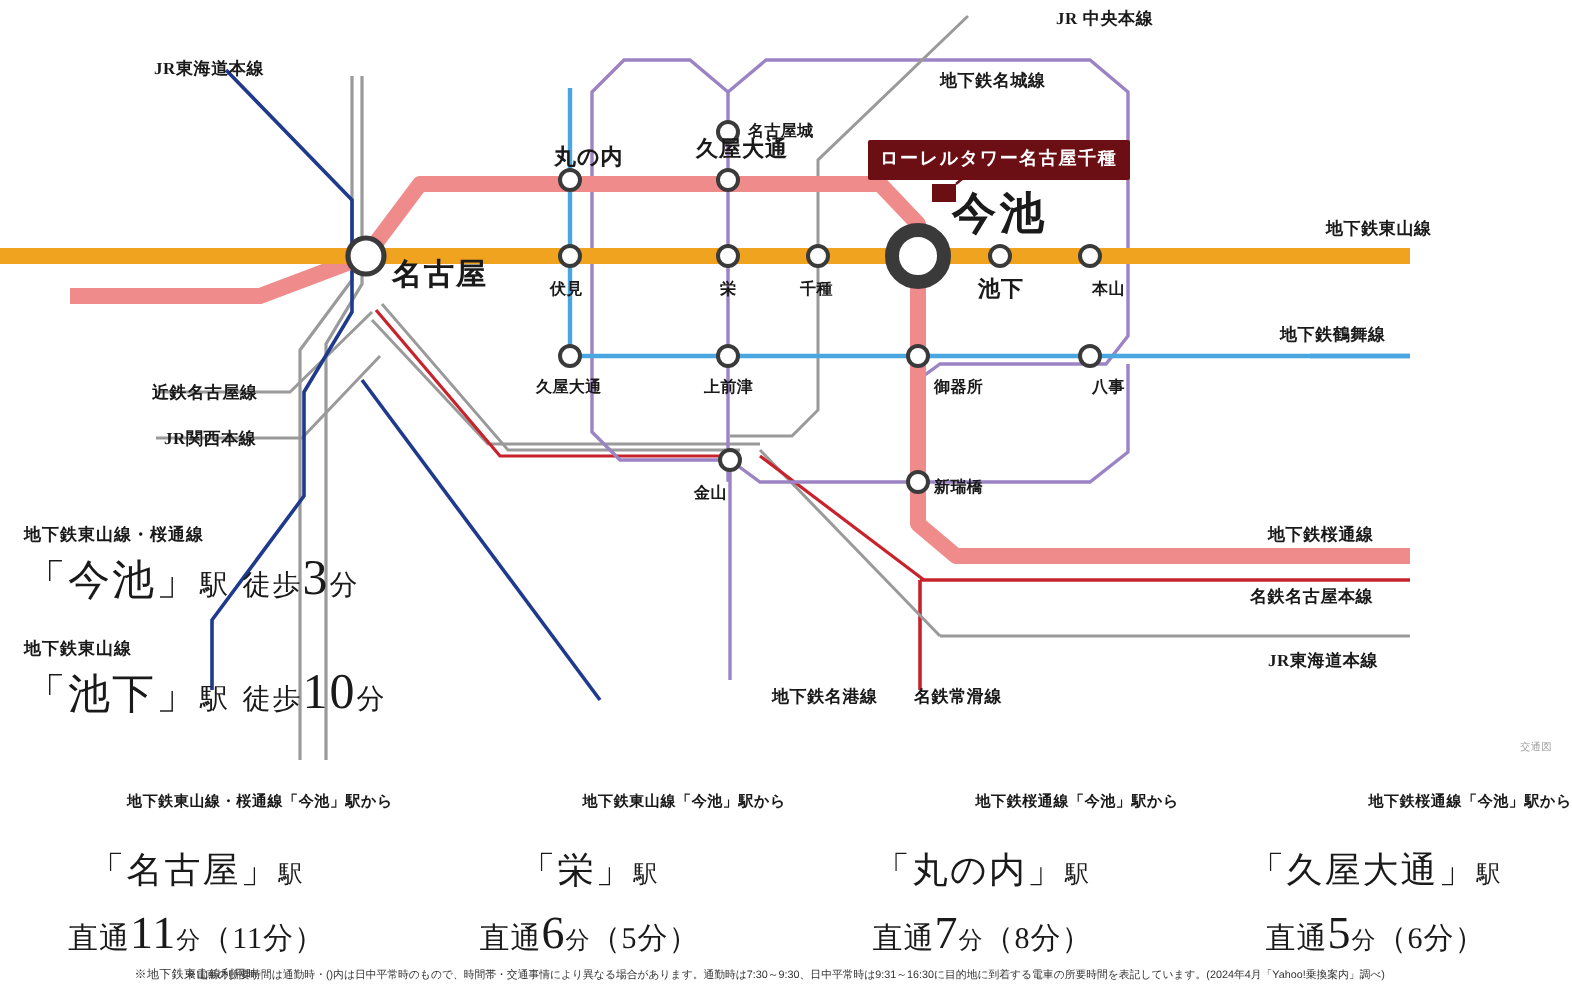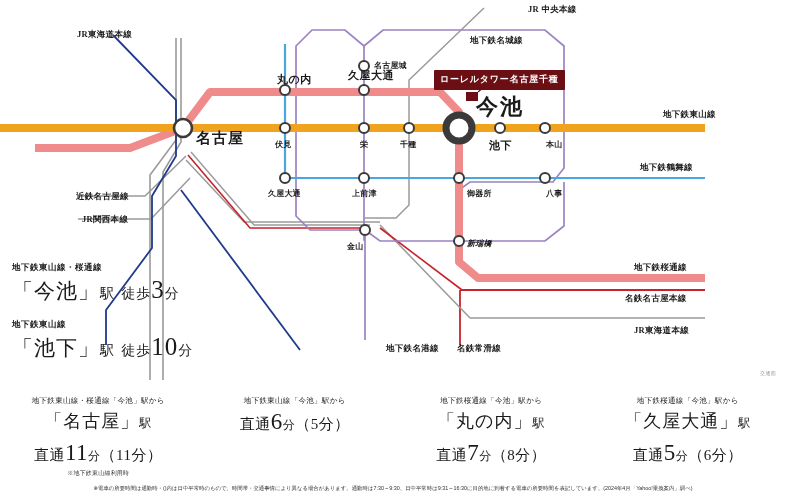--- a/index.html
+++ b/index.html
@@ -36,21 +36,21 @@
   .acc-main .nm{font-size:21px;}
   .acc-main .eki{font-size:14px;}
   .acc-main .toho{font-size:14px;letter-spacing:1px;}
   .acc-main .num{font-size:25px;}
   .acc-main .fun{font-size:14px;}
   .acc-row{margin-bottom:14px;}
 
   
   #cards{position:absolute;left:0;top:396px;width:786px;display:flex;}
   .card{flex:1;text-align:center;position:relative;}
-  .card .c-sub{font-size:7.5px;font-weight:400;letter-spacing:.3px;margin-bottom:3px;}
+  .card .c-sub{font-size:7.5px;font-weight:700;letter-spacing:.3px;margin-bottom:17px;text-align:right;}
   .card .c-stn{font-size:18px;letter-spacing:1px;white-space:nowrap;margin-bottom:7px;}
   .card .c-stn .eki{font-size:12px;}
   .card .c-time{font-size:15px;letter-spacing:.5px;white-space:nowrap;}
   .card .c-time .big{font-size:23px;}
   .card .c-time .fun{font-size:12px;}
   .card .c-time .paren{font-size:15px;}
   .card .c-note{font-size:6px;letter-spacing:.2px;margin-top:3px;color:#333;}
 
   #disclaimer{
     position:absolute;left:0;top:485px;width:786px;text-align:center;
@@ -173,21 +173,21 @@
       <div class="lbl stn-name-mid" style="left: 348px; top: 70px;">久屋大通</div>
       <div class="lbl stn-name" style="left: 360px; top: 141px;">栄</div>
       <div class="lbl stn-name" style="left: 352px; top: 190px;">上前津</div>
       <div class="lbl stn-name" style="left: 374px; top: 62px;">名古屋城</div>
       <div class="lbl stn-name" style="left: 400px; top: 141px;">千種</div>
       <div class="lbl stn-name-xl" style="left: 476px; top: 96px;">今池</div>
       <div class="lbl stn-name-mid" style="left: 489px; top: 140px;">池下</div>
       <div class="lbl stn-name" style="left: 546px; top: 141px;">本山</div>
       <div class="lbl stn-name" style="left: 467px; top: 190px;">御器所</div>
       <div class="lbl stn-name" style="left: 546px; top: 190px;">八事</div>
-      <div class="lbl stn-name" style="left: 467px; top: 240px; font-style: italic;">新瑞橋</div>
+      <div class="lbl stn-name" style="left: 467px; top: 240px;">新瑞橋</div>
       <div class="lbl stn-name" style="left: 347px; top: 243px;">金山</div>
       <div class="lbl line-lbl" style="left: 77px; top: 30px;">JR東海道本線</div>
       <div class="lbl line-lbl" style="left: 506px; top: 5px; margin-left: 22px;">JR 中央本線</div>
       <div class="lbl line-lbl" style="left: 470px; top: 36px;">地下鉄名城線</div>
       <div class="lbl line-lbl" style="left: 663px; top: 110px;">地下鉄東山線</div>
       <div class="lbl line-lbl" style="left: 640px; top: 163px;">地下鉄鶴舞線</div>
       <div class="lbl line-lbl" style="left: 634px; top: 263px;">地下鉄桜通線</div>
       <div class="lbl line-lbl" style="left: 625px; top: 294px;">名鉄名古屋本線</div>
       <div class="lbl line-lbl" style="left: 634px; top: 326px;">JR東海道本線</div>
       <div class="lbl line-lbl" style="left: 76px; top: 192px;">近鉄名古屋線</div>
@@ -212,20 +212,21 @@
 
 <div id="cards">
     <div class="card">
       <div class="c-sub">地下鉄東山線・桜通線「今池」駅から</div>
       <div class="c-stn"><span>「</span><span>名古屋</span><span>」</span><span class="eki">駅</span></div>
       <div class="c-time"><span>直通</span><span class="big">11</span><span class="fun">分</span><span class="paren">（11分）</span></div>
       <div class="c-note">※地下鉄東山線利用時</div>
     </div>
     <div class="card">
       <div class="c-sub">地下鉄東山線「今池」駅から</div>
+      <div class="c-stn"><span>「</span><span>栄</span><span>」</span><span class="eki">駅</span></div>
       <div class="c-time"><span>直通</span><span class="big">6</span><span class="fun">分</span><span class="paren">（5分）</span></div>
     </div>
     <div class="card">
       <div class="c-sub">地下鉄桜通線「今池」駅から</div>
       <div class="c-stn"><span>「</span><span>丸の内</span><span>」</span><span class="eki">駅</span></div>
       <div class="c-time"><span>直通</span><span class="big">7</span><span class="fun">分</span><span class="paren">（8分）</span></div>
     </div>
     <div class="card">
       <div class="c-sub">地下鉄桜通線「今池」駅から</div>
       <div class="c-stn"><span>「</span><span>久屋大通</span><span>」</span><span class="eki">駅</span></div>

